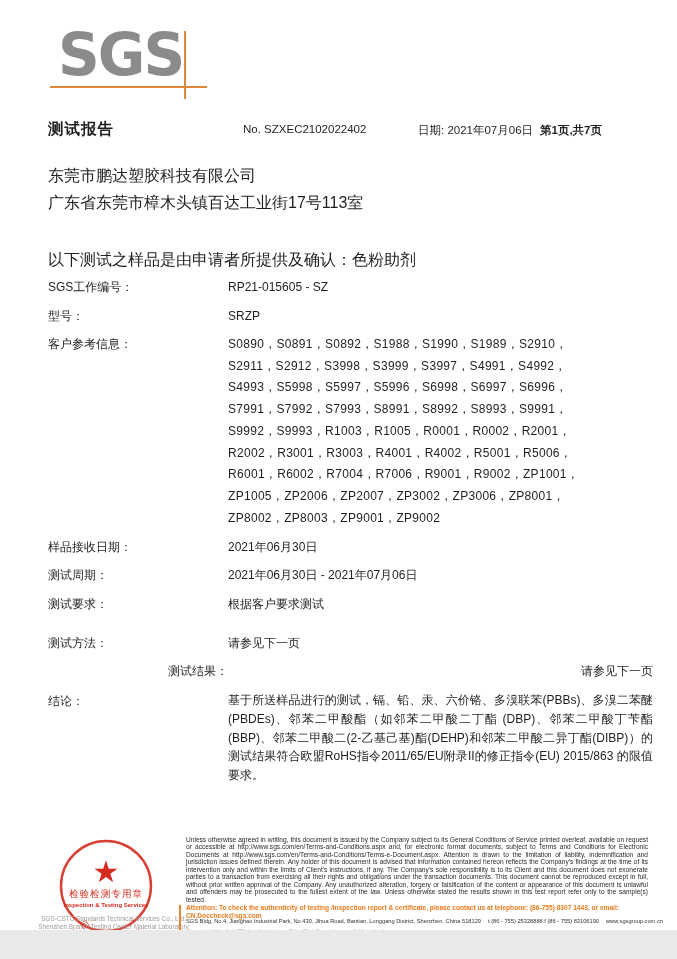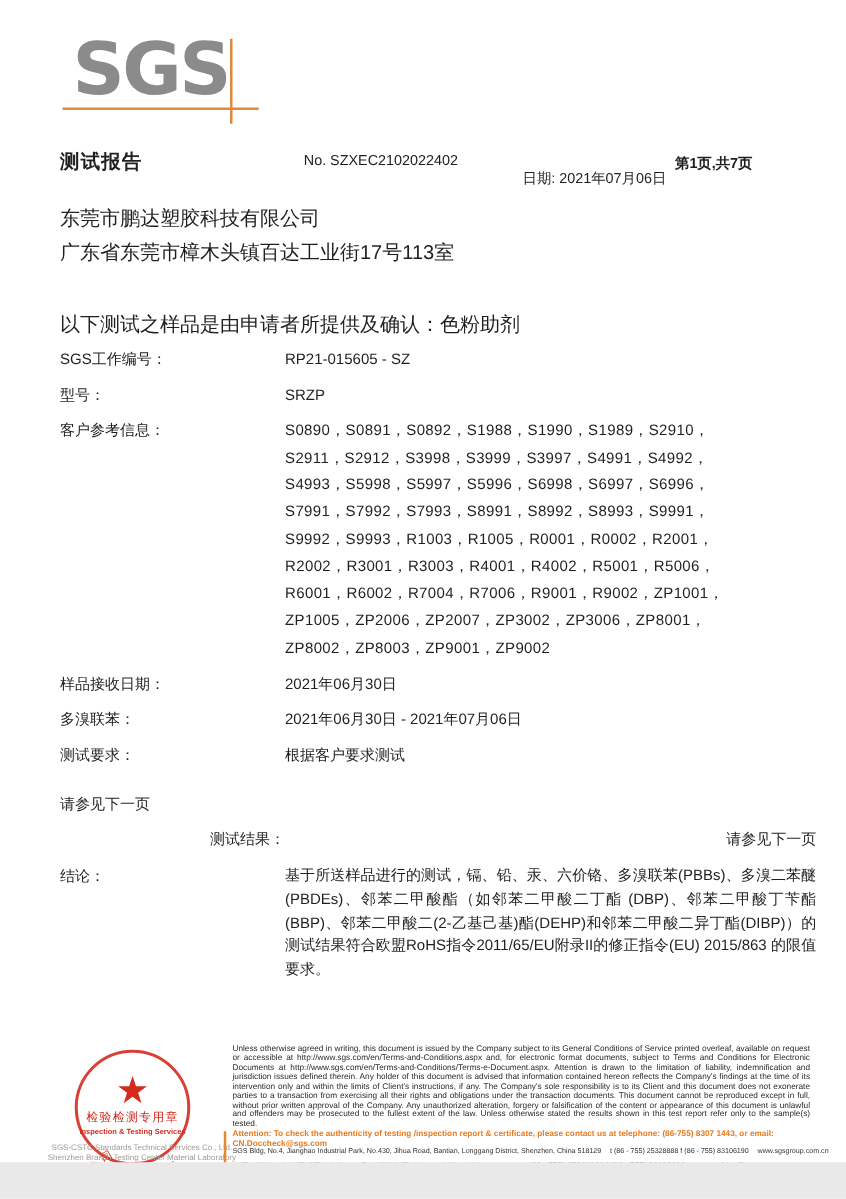--- a/index.html
+++ b/index.html
@@ -16,21 +16,21 @@
     font-family:"DejaVu Sans","Liberation Sans",sans-serif;
     font-weight:bold; font-size:58px; line-height:58px; letter-spacing:-2px;
     color:#8b8b8b;
   }
   .logo-hline { position:absolute; left:50px; top:86px; width:157px; height:2px; background:#dd8a3c; }
   .logo-vline { position:absolute; left:184px; top:31px; width:2px; height:68px; background:#dd8a3c; }
   
   .header-row { position:absolute; left:48px; top:119px; width:600px; height:24px; }
   .report-title { position:absolute; left:0; top:0; font-size:15.5px; font-weight:bold; letter-spacing:1px; }
   .report-no   { position:absolute; left:195px; top:4px; font-size:11.5px; }
-  .report-date { position:absolute; left:370px; top:16px; font-size:11.5px; }
+  .report-date { position:absolute; left:370px; top:4px; font-size:11.5px; }
   .report-page { position:absolute; left:492px; top:4px; font-size:11.5px;font-weight:bold; }
   
   .company-block { position:absolute; left:48px; top:162px; font-size:16px; line-height:27px; }
   
   .intro { position:absolute; left:48px; top:250px; font-size:16px; }
   
   .info { position:absolute; left:48px; top:277px; width:605px; font-size:12px; }
   .info-row { display:flex; margin-bottom:7.5px; }
   .info-label { width:180px; flex:0 0 180px; line-height:21px; }
   .info-value { flex:1; line-height:21px; }
@@ -102,30 +102,31 @@
         <div class="ref-line">ZP8002，ZP8003，ZP9001，ZP9002</div>
       </div>
     </div>
 
     <div class="info-row">
       <div class="info-label">样品接收日期：</div>
       <div class="info-value">2021年06月30日</div>
     </div>
 
     <div class="info-row">
-      <div class="info-label">多溴联苯：</div>
+      <div class="info-label">测试周期：</div>
       <div class="info-value">2021年06月30日 - 2021年07月06日</div>
     </div>
 
     <div class="info-row" style="margin-bottom:18px;">
       <div class="info-label">测试要求：</div>
       <div class="info-value">根据客户要求测试</div>
     </div>
 
     <div class="info-row">
+      <div class="info-label">测试方法：</div>
       <div class="info-value">请参见下一页</div>
     </div>
 
     <div class="info-row" style="margin-bottom:9px;text-align:right;">
       <div class="info-label">测试结果：</div>
       <div class="info-value">请参见下一页</div>
     </div>
 
     <div class="info-row">
       <div class="info-label">结论：</div>

